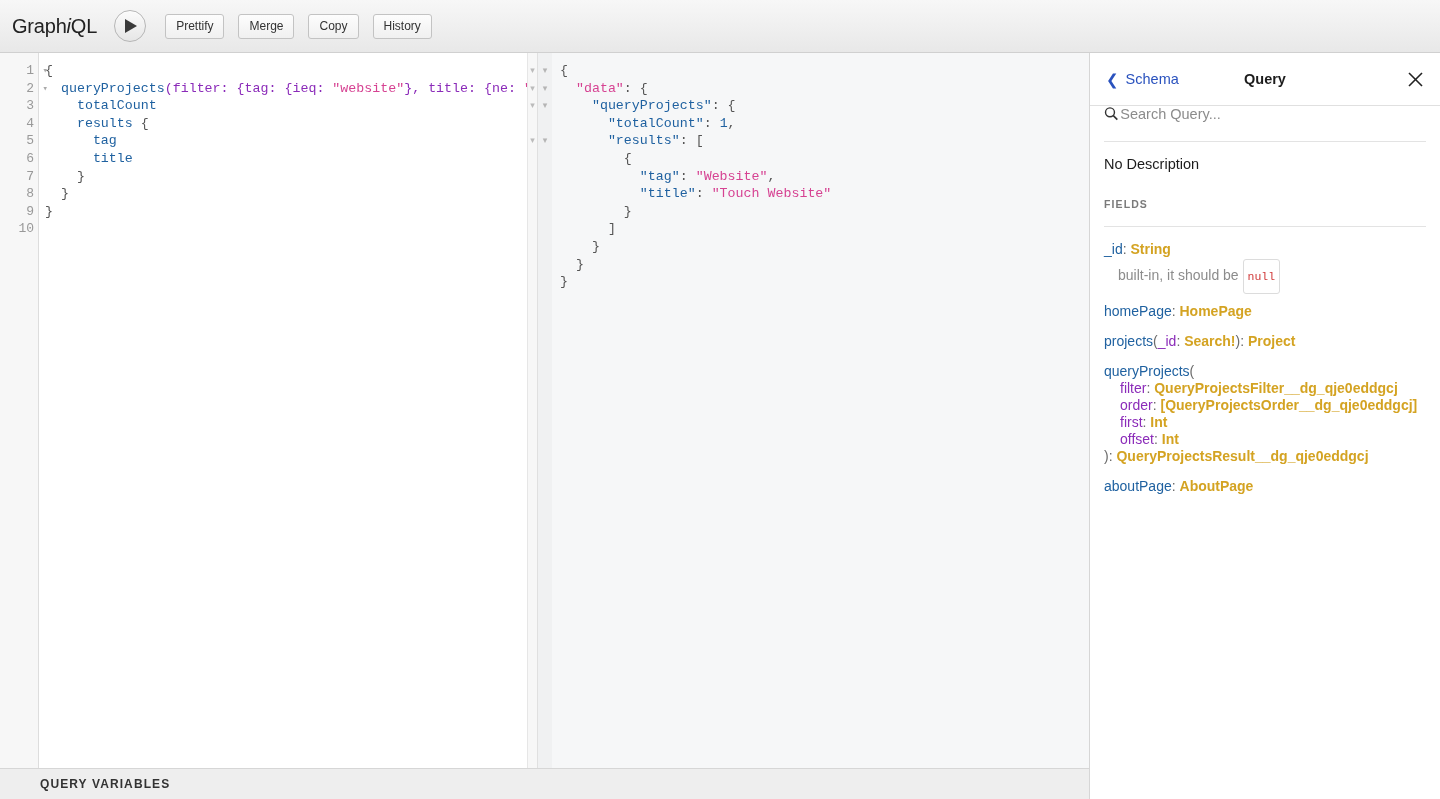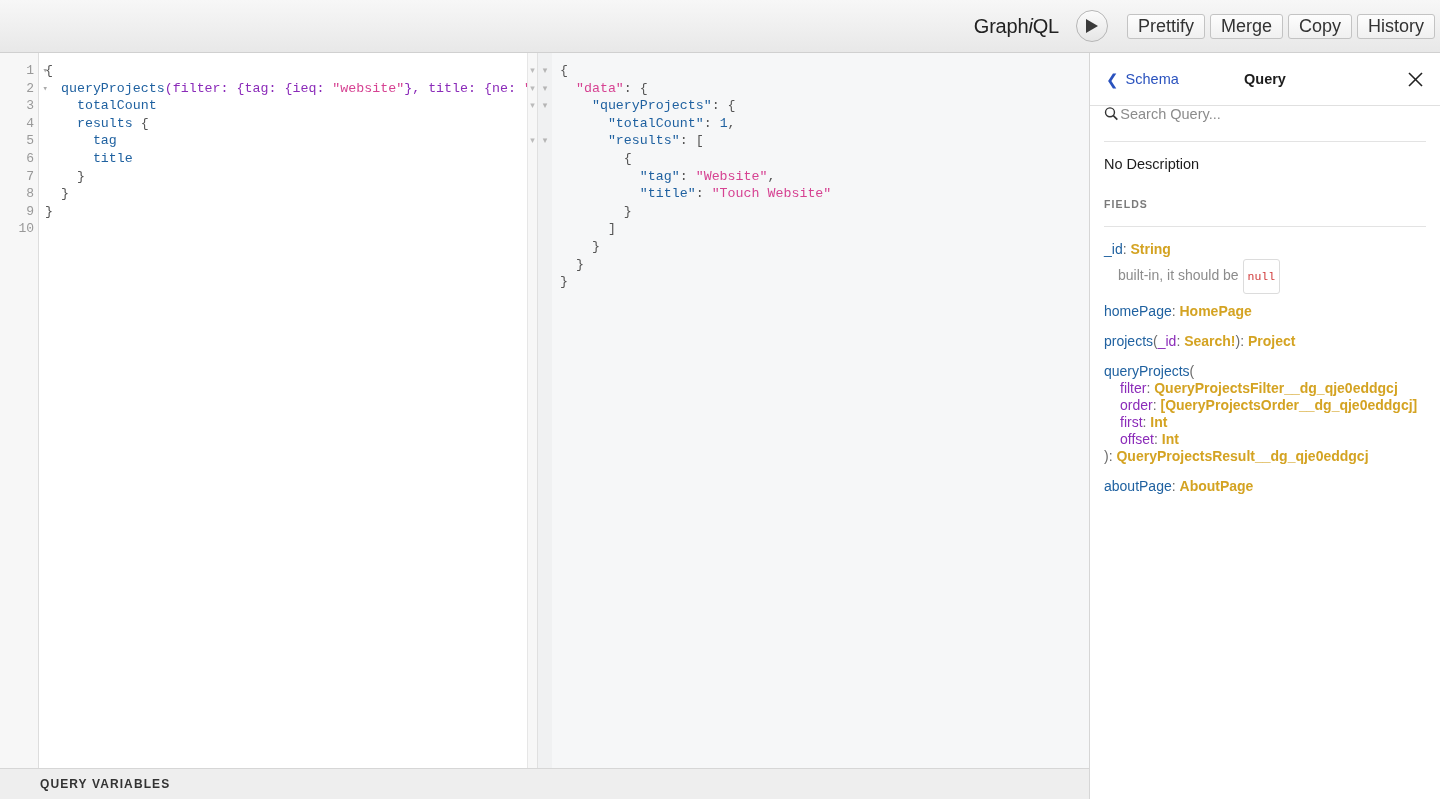--- a/index.html
+++ b/index.html
@@ -12,42 +12,41 @@
   }
   .app { position: relative; width: 1440px; height: 799px; display: flex; flex-direction: column; }
 
   
   .topbar {
     height: 53px; flex: 0 0 53px;
     display: flex; align-items: center;
     padding-left: 12px;
     background: linear-gradient(#f7f7f7, #e8e8e8);
     border-bottom: 1px solid #d0d0d0;
-    justify-content: flex-end;
   }
   .logo {
     font-size: 20px; color: #222; letter-spacing: -0.2px;
     margin-right: 17px; white-space: nowrap;
   }
   .logo i { font-style: italic; }
   .run-btn {
     width: 32px; height: 32px; border-radius: 50%;
     background: linear-gradient(#fbfbfb, #e6e6e6);
     border: 1px solid #b6b6b6;
     display: flex; align-items: center; justify-content: center;
     cursor: pointer; margin-right: 19px;
     box-shadow: 0 1px 0 rgba(255,255,255,.7) inset;
   }
   .run-btn svg { display: block; }
   .tb-btn {
-    height: 25px; padding: 0 10px; margin-right: 5px;
+    height: 25px; padding: 0 10px; margin-right: 14px;
     background: linear-gradient(#fdfdfd, #f0f0f0);
     border: 1px solid #c3c3c3; border-radius: 3px;
     font-family: "Liberation Sans", sans-serif;
-    font-size: 18px; color: #333; cursor: pointer;
+    font-size: 12px; color: #333; cursor: pointer;
     line-height: 23px;
   }
 
   
   .body { flex: 1 1 auto; display: flex; min-height: 0; }
   .left-wrap { width: 1089px; flex: 0 0 1089px; display: flex; flex-direction: column; min-height: 0; position: relative; }
   .panes { flex: 1 1 auto; display: flex; min-height: 0; }
 
   
   .editor {

